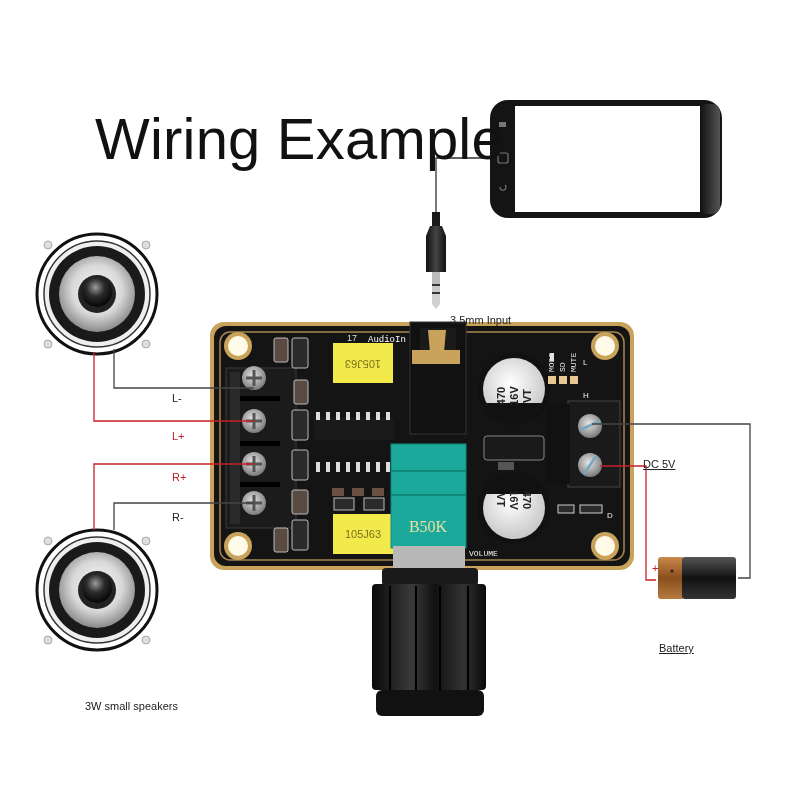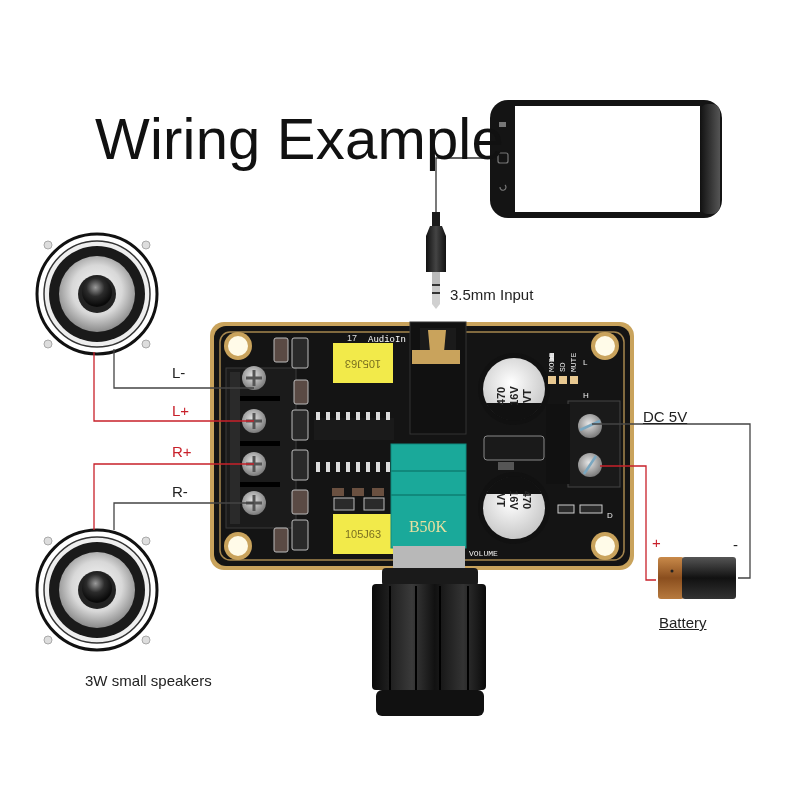--- a/index.html
+++ b/index.html
@@ -1,19 +1,19 @@
 <!DOCTYPE html>
 <html><head>
 <meta charset="utf-8">
 <style>
   html, body { margin:0; padding:0; background:#ffffff; }
   body { width:800px; height:800px; position:relative; overflow:hidden; font-family:"Liberation Sans", sans-serif; }
   .abs { position:absolute; }
   .title { left:95px; top:70px; font-size:58px; color:#111; letter-spacing:0.2px;margin-top:35px; }
-  .lbl { font-size:15px; color:#222; }
+  .lbl { font-size:11px; color:#222;margin-top:28px; }
   .red { color:#c8202a; }
   svg { position:absolute; left:0; top:0; }
 </style>
 </head>
 <body>
 
 <svg width="800" height="800" viewBox="0 0 800 800">
   <defs>
     <radialGradient id="cone" cx="50%" cy="45%" r="55%">
       <stop offset="0%" stop-color="#fafafa"></stop>
@@ -276,16 +276,16 @@
 </svg>
 
 <div class="abs title">Wiring Example</div>
 
 <div class="abs lbl" style="left:450px; top:286px;">3.5mm Input</div>
 <div class="abs lbl" style="left:172px; top:364px;">L-</div>
 <div class="abs lbl red" style="left:172px; top:402px;">L+</div>
 <div class="abs lbl red" style="left:172px; top:443px;">R+</div>
 <div class="abs lbl" style="left:172px; top:483px;">R-</div>
 <div class="abs lbl" style="left:85px; top:672px;">3W small speakers</div>
-<div class="abs lbl" style="left:643px; top:408px;text-decoration:underline;">DC 5V</div>
+<div class="abs lbl" style="left:643px; top:430px;text-decoration:underline;">DC 5V</div>
 <div class="abs lbl" style="left:659px; top:614px;text-decoration:underline;">Battery</div>
 <div class="abs lbl red" style="left:652px; top:534px;">+</div>
 <div class="abs lbl" style="left:733px; top:536px;">-</div>
 
 </body></html>

